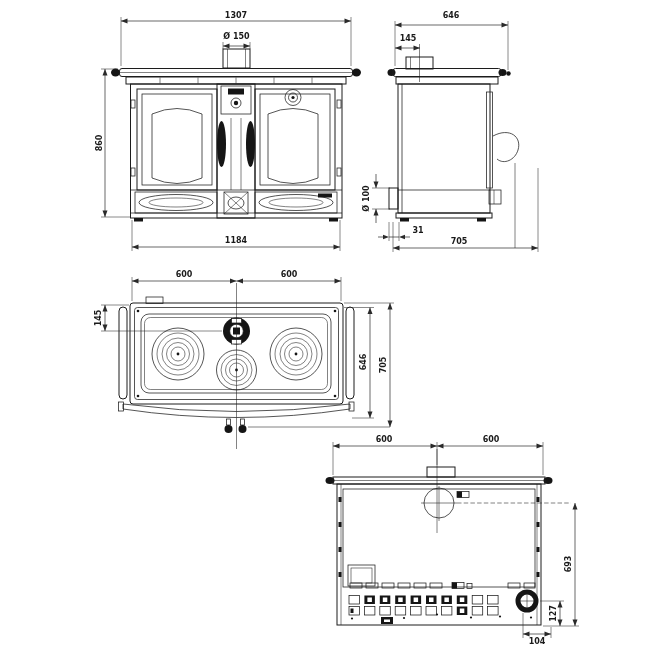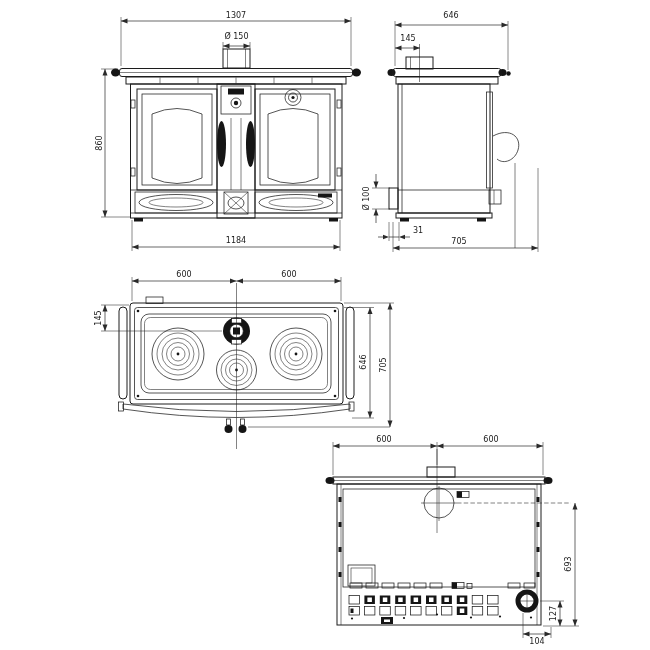--- a/index.html
+++ b/index.html
@@ -1,16 +1,16 @@
 <!DOCTYPE html>
 <html><head>
 <meta charset="utf-8">
 <style>
   html,body{margin:0;padding:0;background:#ffffff;}
-  #stage{position:relative;width:650px;height:650px;background:#fff;overflow:hidden;}
+  #stage{position:relative;width:650px;height:650px;background:#fff;overflow:hidden;font-weight:bold;}
   svg{display:block;}
   .ln{fill:none;stroke:#1c1c1c;stroke-width:1;}
   .md{fill:none;stroke:#1c1c1c;stroke-width:.75;}
   .th{fill:none;stroke:#1c1c1c;stroke-width:.55;}
   .fl{fill:#151515;stroke:none;}
   .wh{fill:#ffffff;stroke:#1c1c1c;stroke-width:.75;}
   .whn{fill:#ffffff;stroke:none;}
   .dim{fill:none;stroke:#2a2a2a;stroke-width:.7;}
   .ext{fill:none;stroke:#2a2a2a;stroke-width:.55;}
   .dsh{stroke-dasharray:4.5 2.2;}

